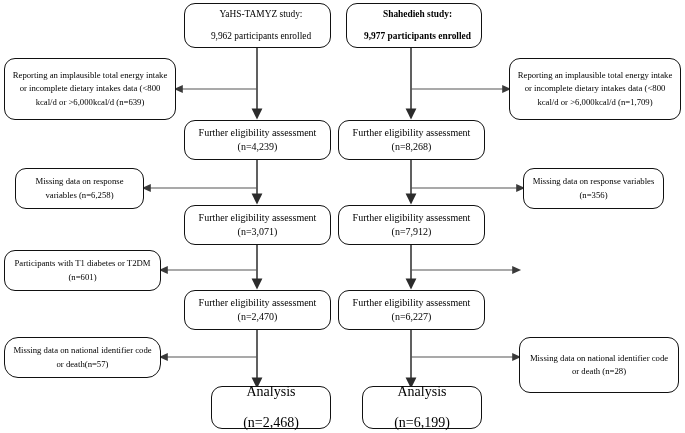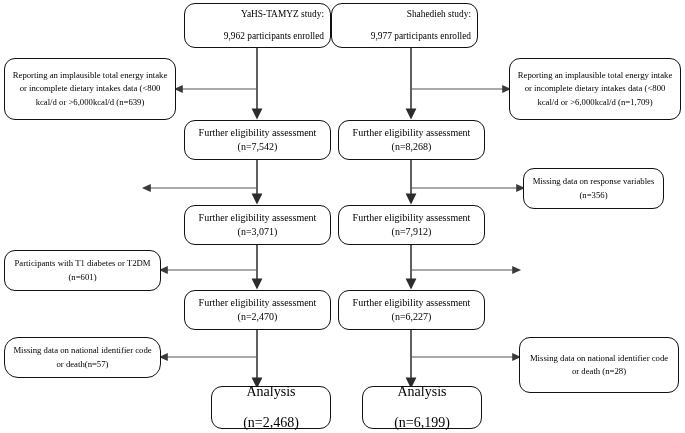--- a/index.html
+++ b/index.html
@@ -44,21 +44,21 @@
   }
   .node .line {
     display: block;
     white-space: nowrap;
   }
   .node.wrap .line {
     white-space: normal;
   }
   
   .node.study {
-    align-items: flex-end;
+    align-items: center;
     justify-content: center;
     text-align: left;
     padding-left: 13px;
     font-size: 9.4px;
   }
   .node.study .line + .line {
     margin-top: 9px;
   }
   .node.assess {
     font-size: 10px;
@@ -116,29 +116,32 @@
       <line x1="411" y1="270" x2="517" y2="270" marker-end="url(#hhead)"></line>
       <line x1="411" y1="357" x2="517" y2="357" marker-end="url(#hhead)"></line>
     </g>
   </svg>
 
   <div class="node study" style="left:184px; top:3px; width:147px; height:45px;">
     <span class="line">YaHS-TAMYZ study:</span>
     <span class="line">9,962 participants enrolled</span>
   </div>
 
-  <div class="node study" style="left:331px; top:3px; width:147px; height:45px;">
+  <div class="node study" style="left:346px; top:3px; width:136px; height:45px;font-weight:bold;">
     <span class="line">Shahedieh study:</span>
     <span class="line">9,977 participants enrolled</span>
   </div>
 
   <div class="node exclude wrap" style="left:4px; top:58px; width:172px; height:62px;">
     <span class="line">Reporting an implausible total energy intake or incomplete dietary intakes data (&lt;800 kcal/d or &gt;6,000kcal/d (n=639)</span>
   </div>
 
+  <div class="node exclude wrap" style="left:15px; top:168px; width:129px; height:41px;">
+    <span class="line">Missing data on response variables (n=6,258)</span>
+  </div>
 
   <div class="node exclude wrap" style="left:4px; top:250px; width:157px; height:41px;">
     <span class="line">Participants with T1 diabetes or T2DM (n=601)</span>
   </div>
 
   <div class="node exclude wrap" style="left:4px; top:337px; width:157px; height:41px;border-radius:14px;">
     <span class="line">Missing data on national identifier code or death(n=57)</span>
   </div>
 
   <div class="node exclude wrap" style="left:509px; top:58px; width:172px; height:62px;">
@@ -149,21 +152,21 @@
     <span class="line">Missing data on response variables (n=356)</span>
   </div>
 
 
   <div class="node exclude wrap" style="left:519px; top:337px; width:160px; height:56px;">
     <span class="line">Missing data on national identifier code or death (n=28)</span>
   </div>
 
   <div class="node assess" style="left:184px; top:120px; width:147px; height:40px;">
     <span class="line">Further eligibility assessment</span>
-    <span class="line">(n=7,542)</span>
+    <span class="line">(n=4,239)</span>
   </div>
 
   <div class="node assess" style="left:184px; top:205px; width:147px; height:40px;">
     <span class="line">Further eligibility assessment</span>
     <span class="line">(n=3,071)</span>
   </div>
 
   <div class="node assess" style="left:184px; top:290px; width:147px; height:40px;">
     <span class="line">Further eligibility assessment</span>
     <span class="line">(n=2,470)</span>

